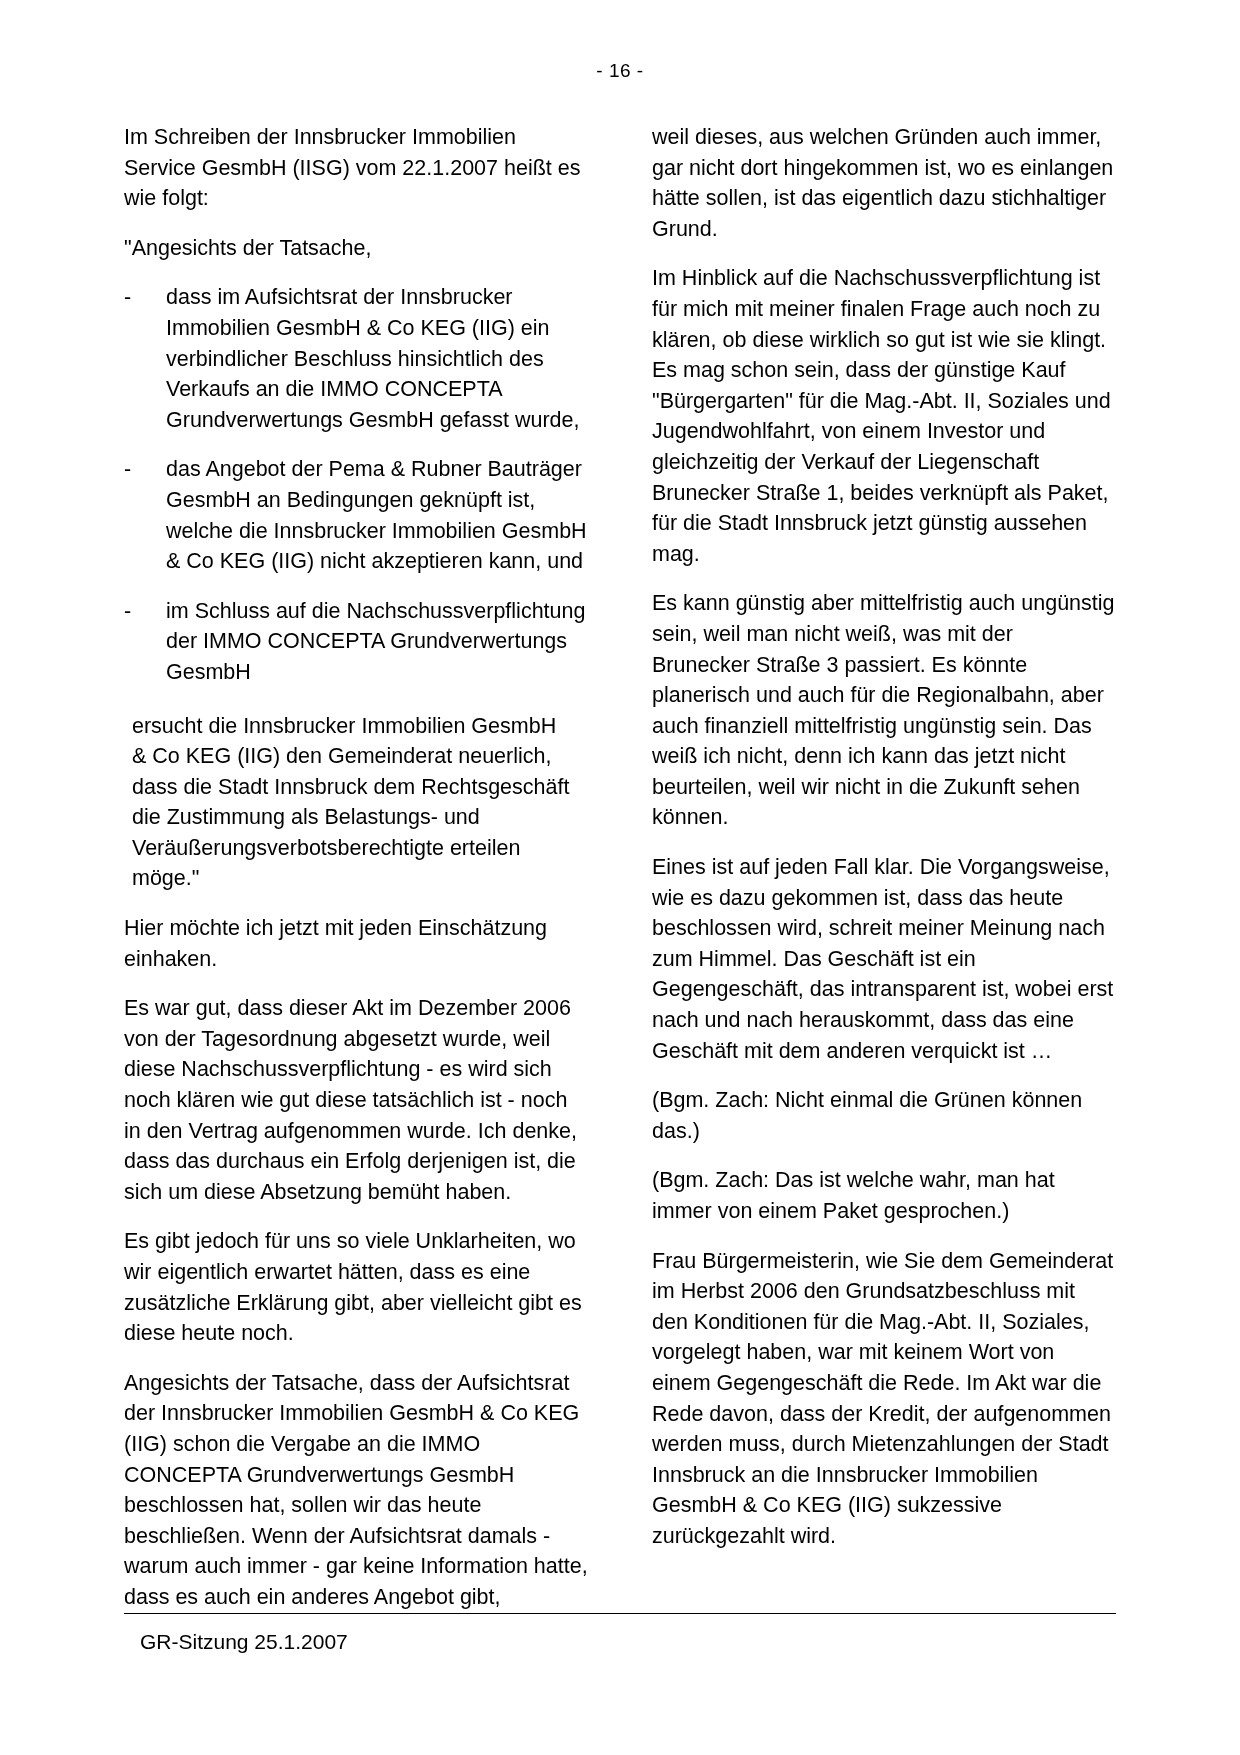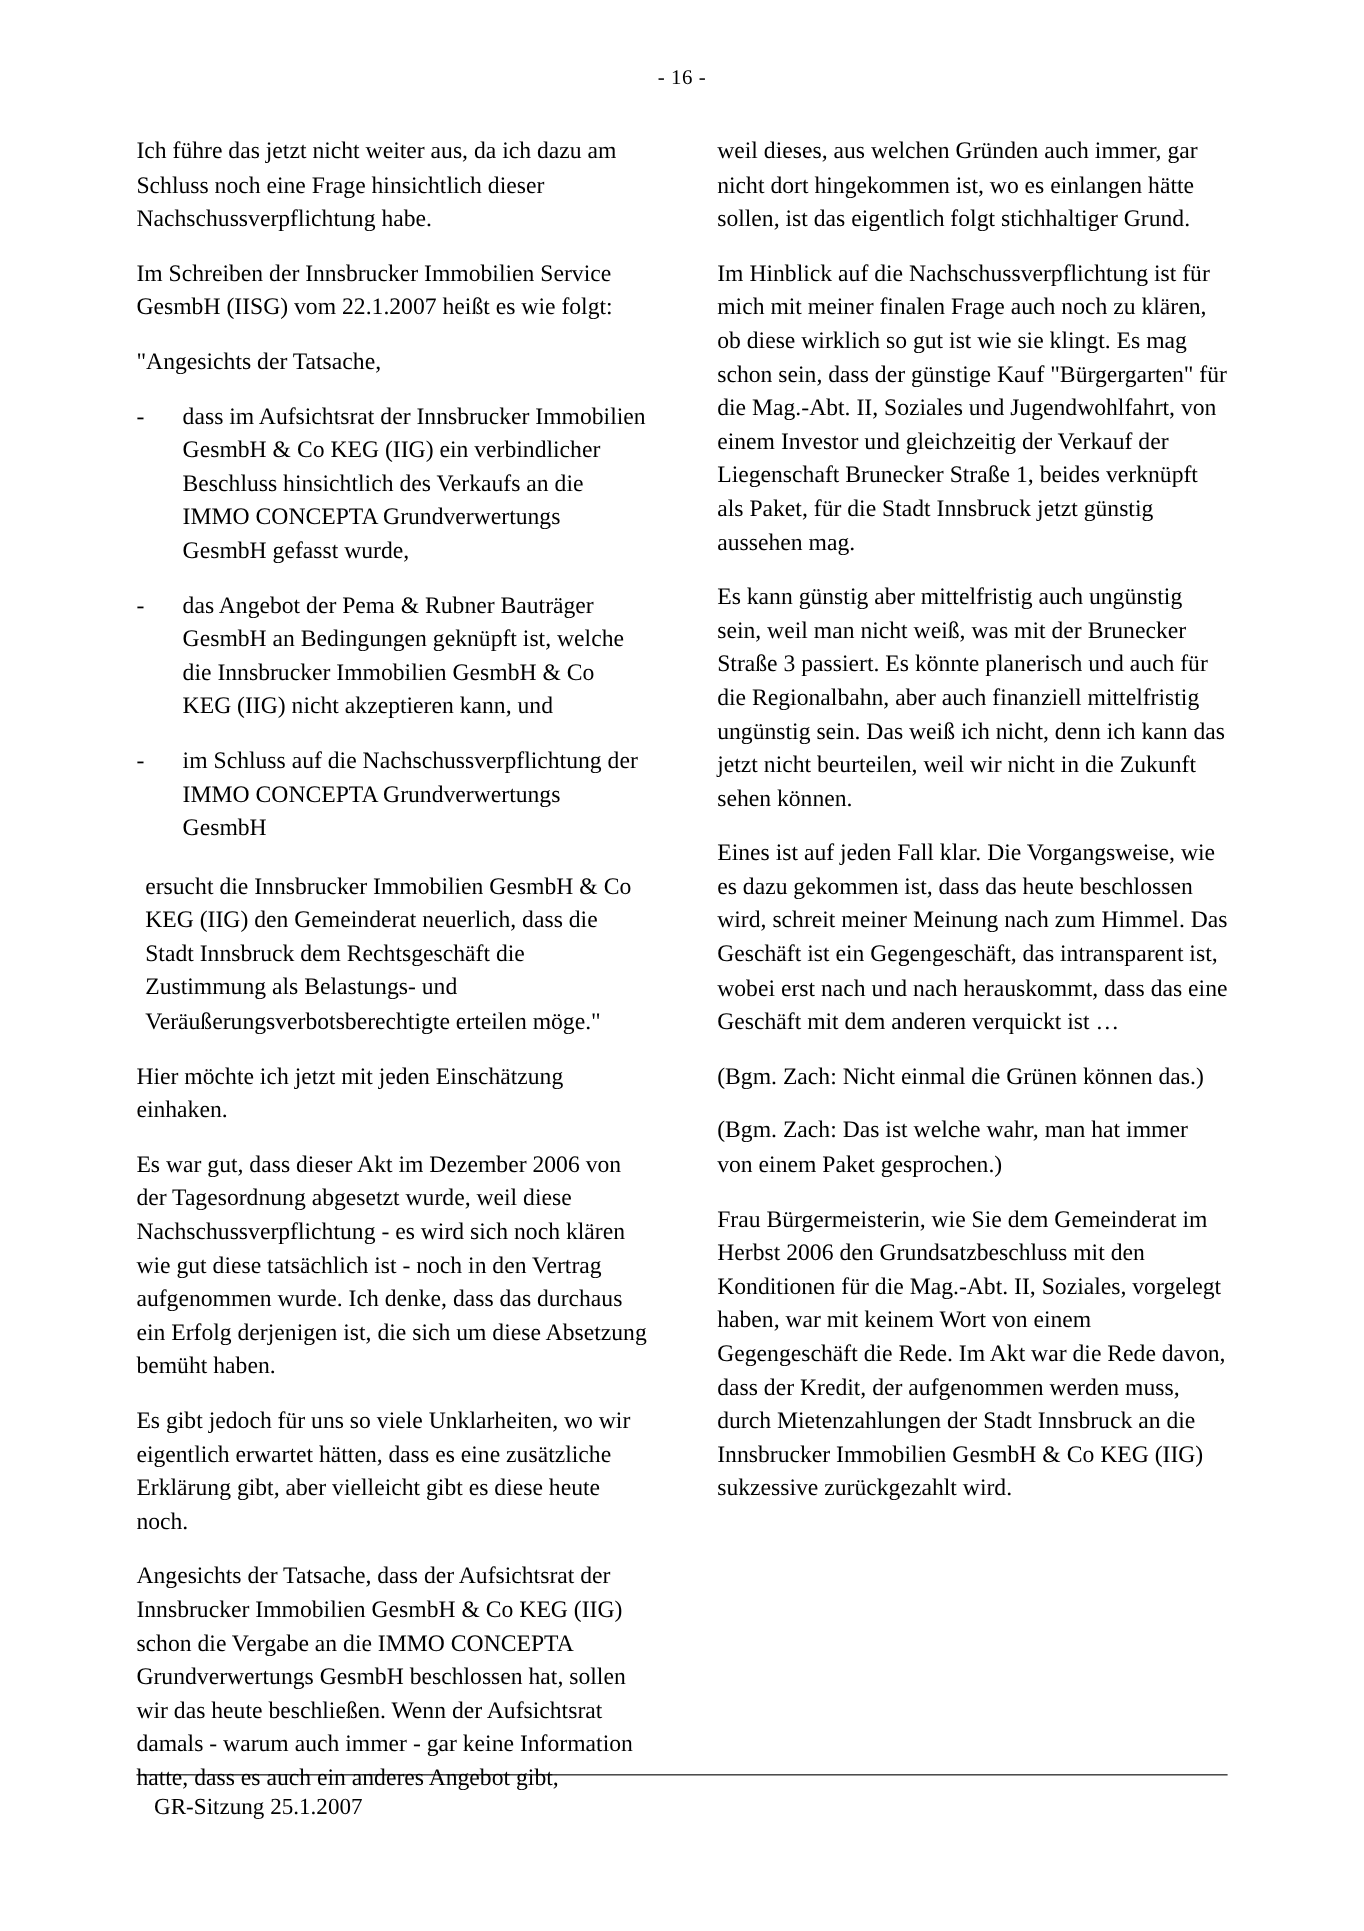--- a/index.html
+++ b/index.html
@@ -12,21 +12,20 @@
     height: 1755px;
     font-family: "Liberation Sans", sans-serif;
     color: #000000;
     position: relative;
   }
   .page {
     position: relative;
     width: 1240px;
     height: 1755px;
     box-sizing: border-box;
-    font-family: Liberation Serif, serif;
   }
   .page-number {
     position: absolute;
     top: 60px;
     left: 0;
     width: 1240px;
     text-align: center;
     font-size: 19px;
     letter-spacing: 0.5px;
   }
@@ -95,21 +94,20 @@
 </head>
 <body>
 
 <div class="page">
 
   <div class="page-number">- 16 -</div>
 
   <div class="columns">
 
     <div class="col">
-      <p>Ich führe das jetzt nicht weiter aus, da ich dazu am Schluss noch eine Frage hinsichtlich dieser Nachschussverpflichtung habe.</p>
       <p>Im Schreiben der Innsbrucker Immobilien Service GesmbH (IISG) vom 22.1.2007 heißt es wie folgt:</p>
       <p>"Angesichts der Tatsache,</p>
 
       <ul class="bullet-list">
         <li>
           <span class="bullet-dash">-</span>
           <span class="bullet-text">dass im Aufsichtsrat der Innsbrucker Immobilien GesmbH &amp; Co KEG (IIG) ein verbindlicher Beschluss hinsichtlich des Verkaufs an die IMMO CONCEPTA Grundverwertungs GesmbH gefasst wurde,</span>
         </li>
         <li>
           <span class="bullet-dash">-</span>
@@ -125,21 +123,21 @@
 
       <div class="indent-block">ersucht die Innsbrucker Immobilien GesmbH &amp; Co KEG (IIG) den Gemeinderat neuerlich, dass die Stadt Innsbruck dem Rechtsgeschäft die Zustimmung als Belastungs- und Veräußerungsverbotsberechtigte erteilen möge."</div>
 
       <p>Hier möchte ich jetzt mit jeden Einschätzung einhaken.</p>
       <p>Es war gut, dass dieser Akt im Dezember 2006 von der Tagesordnung abgesetzt wurde, weil diese Nachschussverpflichtung - es wird sich noch klären wie gut diese tatsächlich ist - noch in den Vertrag aufgenommen wurde. Ich denke, dass das durchaus ein Erfolg derjenigen ist, die sich um diese Absetzung bemüht haben.</p>
       <p>Es gibt jedoch für uns so viele Unklarheiten, wo wir eigentlich erwartet hätten, dass es eine zusätzliche Erklärung gibt, aber vielleicht gibt es diese heute noch.</p>
       <p>Angesichts der Tatsache, dass der Aufsichtsrat der Innsbrucker Immobilien GesmbH &amp; Co KEG (IIG) schon die Vergabe an die IMMO CONCEPTA Grundverwertungs GesmbH beschlossen hat, sollen wir das heute beschließen. Wenn der Aufsichtsrat damals - warum auch immer - gar keine Information hatte, dass es auch ein anderes Angebot gibt,</p>
     </div>
 
     <div class="col">
-      <p>weil dieses, aus welchen Gründen auch immer, gar nicht dort hingekommen ist, wo es einlangen hätte sollen, ist das eigentlich folgt stichhaltiger Grund.</p>
+      <p>weil dieses, aus welchen Gründen auch immer, gar nicht dort hingekommen ist, wo es einlangen hätte sollen, ist das eigentlich dazu stichhaltiger Grund.</p>
       <p>Im Hinblick auf die Nachschussverpflichtung ist für mich mit meiner finalen Frage auch noch zu klären, ob diese wirklich so gut ist wie sie klingt. Es mag schon sein, dass der günstige Kauf "Bürgergarten" für die Mag.-Abt. II, Soziales und Jugendwohlfahrt, von einem Investor und gleichzeitig der Verkauf der Liegenschaft Brunecker Straße 1, beides verknüpft als Paket, für die Stadt Innsbruck jetzt günstig aussehen mag.</p>
       <p>Es kann günstig aber mittelfristig auch ungünstig sein, weil man nicht weiß, was mit der Brunecker Straße 3 passiert. Es könnte planerisch und auch für die Regionalbahn, aber auch finanziell mittelfristig ungünstig sein. Das weiß ich nicht, denn ich kann das jetzt nicht beurteilen, weil wir nicht in die Zukunft sehen können.</p>
       <p>Eines ist auf jeden Fall klar. Die Vorgangsweise, wie es dazu gekommen ist, dass das heute beschlossen wird, schreit meiner Meinung nach zum Himmel. Das Geschäft ist ein Gegengeschäft, das intransparent ist, wobei erst nach und nach herauskommt, dass das eine Geschäft mit dem anderen verquickt ist …</p>
       <p>(Bgm. Zach: Nicht einmal die Grünen können das.)</p>
       <p>(Bgm. Zach: Das ist welche wahr, man hat immer von einem Paket gesprochen.)</p>
       <p>Frau Bürgermeisterin, wie Sie dem Gemeinderat im Herbst 2006 den Grundsatzbeschluss mit den Konditionen für die Mag.-Abt. II, Soziales, vorgelegt haben, war mit keinem Wort von einem Gegengeschäft die Rede. Im Akt war die Rede davon, dass der Kredit, der aufgenommen werden muss, durch Mietenzahlungen der Stadt Innsbruck an die Innsbrucker Immobilien GesmbH &amp; Co KEG (IIG) sukzessive zurückgezahlt wird.</p>
     </div>
 
   </div>
 

